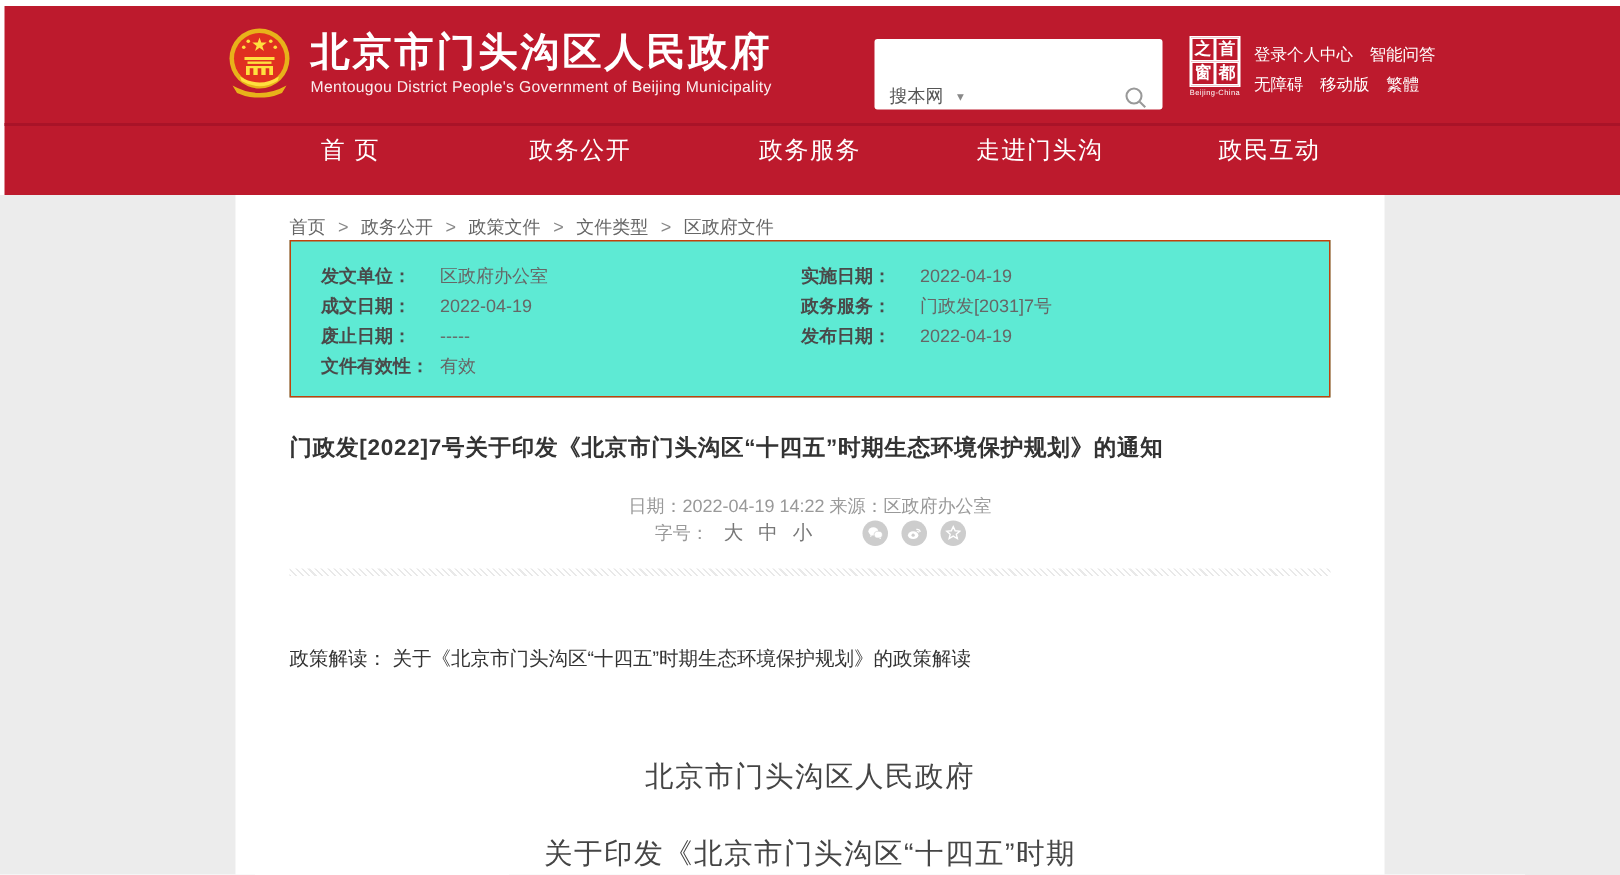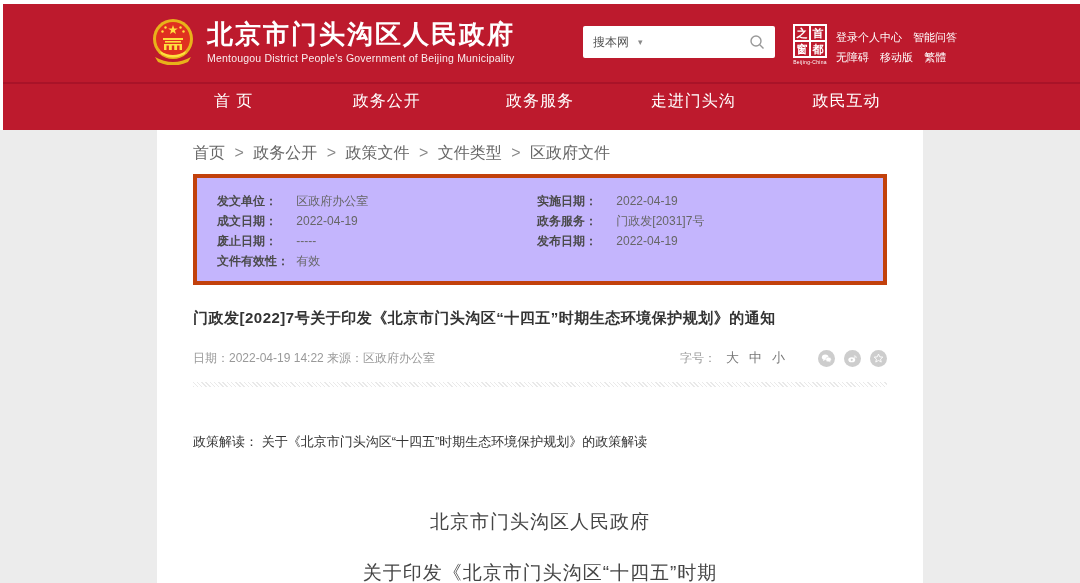--- a/index.html
+++ b/index.html
@@ -11,22 +11,22 @@
   
   .top-region { background: #ffffff; padding: 4px 0 0 3px; }
   .red-block { background: #bd1a2d; }
   .site-header { position: relative; height: 78px; }
   .brand { position: absolute; left: 149px; top: 13px; display: flex; align-items: center; cursor: pointer; }
   .emblem { width: 42px; height: 48px; display: inline-block; }
   .brand-text { margin-left: 13px; color: #ffffff; }
   .site-title { font-size: 26px; font-weight: bold; letter-spacing: 2px; line-height: 30px; }
   .site-subtitle { font-size: 10.5px; color: rgba(255,255,255,0.92); margin-top: 3px; letter-spacing: 0.2px; }
   .search-box {
-    position: absolute; left: 580px; top: 22px; width: 192px; height: 32px;
-    background: #ffffff; border-radius: 2px; display: flex; align-items: center;
+    position: absolute; left: 580px; top: 22px; width: 192px; height: 47px;
+    background: #ffffff; border-radius: 2px; display: flex; align-items: flex-end;
     justify-content: space-between; padding: 0 10px; cursor: text;
   }
   .search-scope { font-size: 12px; color: #555; display: flex; align-items: center; cursor: pointer; }
   .caret { font-size: 9px; color: #888; margin-left: 9px; }
   .magnifier { width: 16px; height: 16px; cursor: pointer; }
   .portal { position: absolute; left: 790px; top: 20px; width: 34px; text-align: center; cursor: pointer; }
   .portal-grid {
     width: 34px; height: 34px; border: 1px solid #ffffff;
     display: grid; grid-template-columns: 1fr 1fr; grid-template-rows: 1fr 1fr;
   }
@@ -43,34 +43,34 @@
   .nav-item {
     flex: 1; text-align: center; color: #ffffff; font-size: 16px;
     line-height: 33px; cursor: pointer; letter-spacing: 1px;
   }
   
   .body-region { background: #ececec; height: 462px; overflow: hidden; }
   .content {
     margin-left: 157px; width: 766px; min-height: 100%;
     background: #ffffff; padding: 13px 36px 0 36px;
   }
-  .breadcrumb { font-size: 16px; color: #666; }
+  .breadcrumb { font-size: 12px; color: #666; }
   .breadcrumb .crumb { cursor: pointer; }
   .breadcrumb .sep { margin: 0 5px; color: #888; }
   .meta-box {
-    margin-top: 10px; background: #c4b5fd; border: 4px solid #c2410c;
+    margin-top: 0; background: #5eead4; border: 1px solid #c2410c;
     padding: 13px 20px 10px 20px; display: flex; font-size: 12px;
   }
   .meta-col-left { width: 320px; }
   .meta-col-right { flex: 1; }
   .meta-row { line-height: 20px; }
   .meta-label { display: inline-block; min-width: 76px; color: #4a4a4a; font-weight: bold; }
   .meta-value { color: #666; }
   .doc-title { margin-top: 24px; font-size: 15px; font-weight: bold; color: #333; letter-spacing: 0.5px; }
-  .date-row { margin-top: 21px; display: flex; align-items: center; justify-content: space-between; }
+  .date-row { margin-top: 21px; display: flex; align-items: center; justify-content: space-between; flex-direction: column; }
   .date-left { font-size: 12px; color: #999; }
   .date-right { display: flex; align-items: center; }
   .fontsize-label { font-size: 12px; color: #999; margin-right: 10px; }
   .fontsize-opt { font-size: 13px; color: #777; margin-right: 10px; cursor: pointer; }
   .share-icons { display: flex; margin-left: 14px; }
   .share-circle {
     width: 17px; height: 17px; border-radius: 50%; background: #cdcdcd;
     display: flex; align-items: center; justify-content: center; margin-left: 9px; cursor: pointer;
   }
   .hatch-divider {

